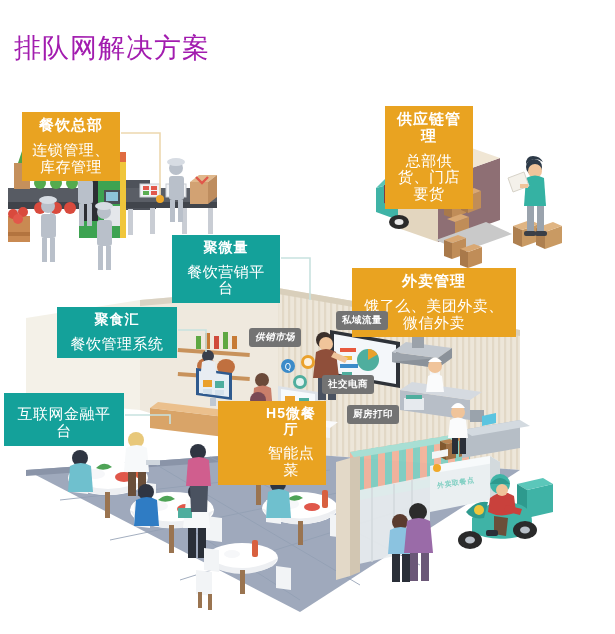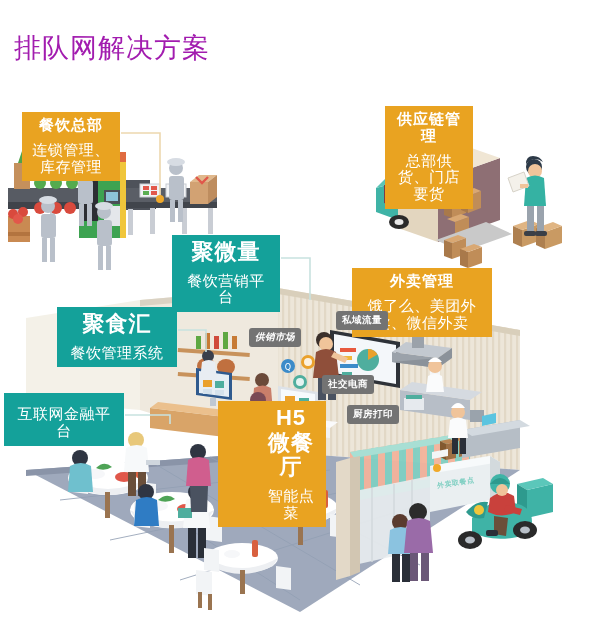--- a/index.html
+++ b/index.html
@@ -27,21 +27,21 @@
     text-align:center;
     color:#ffffff;
     padding:5px 10px 6px 10px;
     box-sizing:border-box;
     line-height:1.12;
   }
   .chip .t1{font-size:15px;font-weight:bold;display:block;letter-spacing:1px;}
   .chip .t2{font-size:15px;display:block;margin-top:8px;letter-spacing:.5px;}
   .chip.orange{background:#E9A321;}
   .chip.teal{background:#14A19A;}
-  .chip.big .t1{font-size:22px;}
+  .chip.big .t1{font-size:14px;}
 
   
   .tag{
     position:absolute;
     background:#737373;color:#fff;
     font-size:9.5px;font-weight:bold;
     padding:3px 6px;border-radius:3px;
     white-space:nowrap;letter-spacing:.5px;
   }
 
@@ -497,21 +497,21 @@
   <div class="chip orange" style="left:385px;top:106px;width:88px;">
     <span class="t1">供应链管理</span>
     <span class="t2">总部供货、门店要货</span>
   </div>
 
   <div class="chip teal big" style="left:172px;top:235px;width:108px;">
     <span class="t1">聚微量</span>
     <span class="t2">餐饮营销平台</span>
   </div>
 
-  <div class="chip orange" style="left:352px;top:268px;width:140px;">
+  <div class="chip orange" style="left:352px;top:268px;width:164px;">
     <span class="t1">外卖管理</span>
     <span class="t2">饿了么、美团外卖、微信外卖</span>
   </div>
 
   <div class="chip teal big" style="left:57px;top:307px;width:120px;">
     <span class="t1">聚食汇</span>
     <span class="t2">餐饮管理系统</span>
   </div>
 
   <div class="chip teal big" style="left:4px;top:393px;width:120px;">

